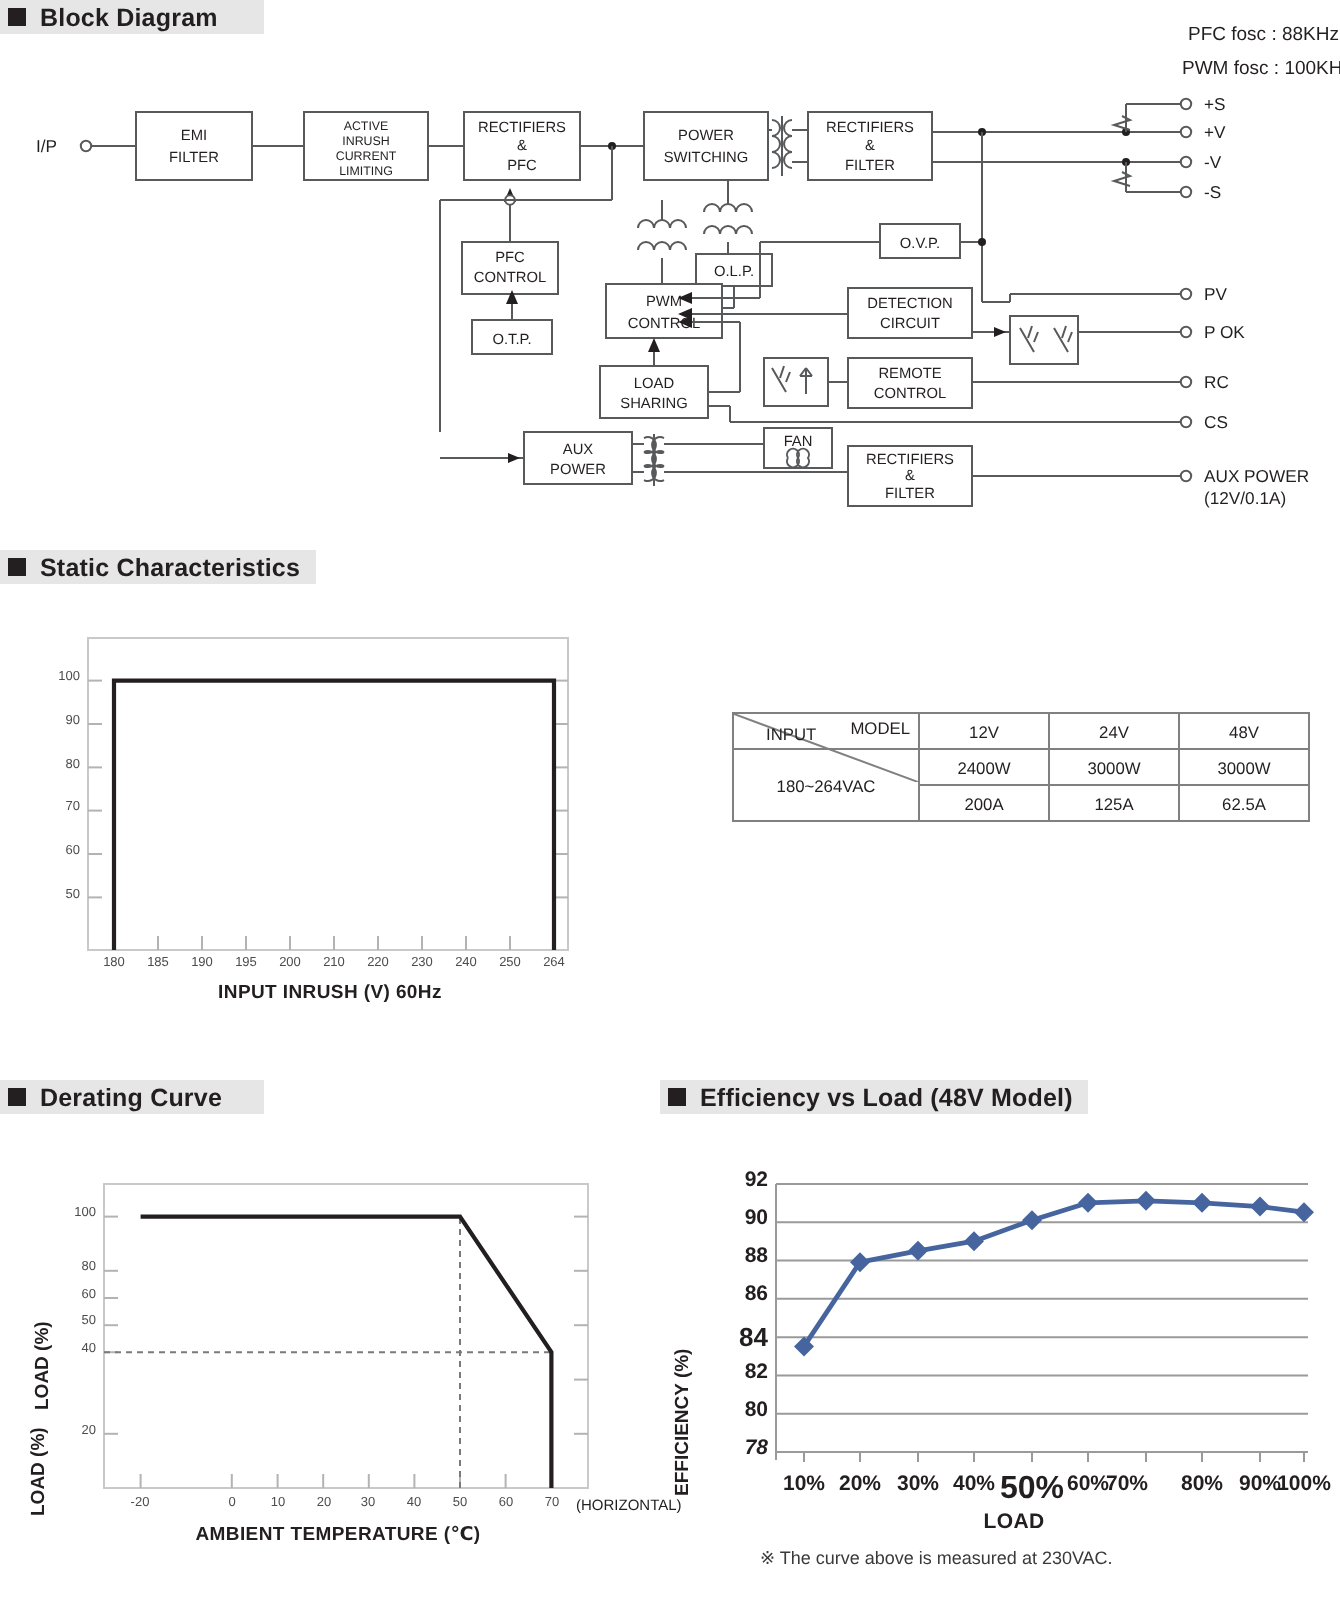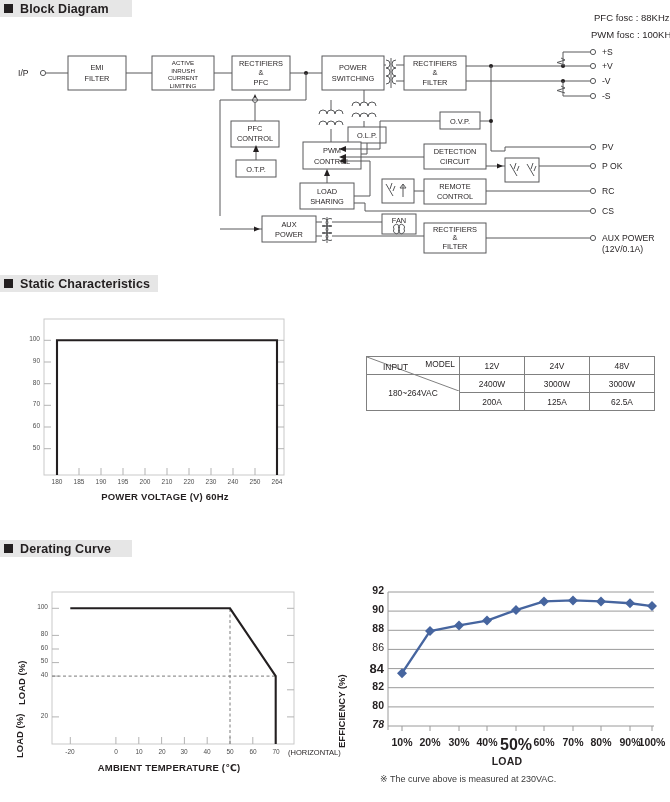--- a/index.html
+++ b/index.html
@@ -331,21 +331,21 @@
   <div style="position:absolute;left:91px;top:203px;width:20px;text-align:center;font-size:6.5px;color:#4d4d4d;">190</div>
   <div style="position:absolute;left:113px;top:203px;width:20px;text-align:center;font-size:6.5px;color:#4d4d4d;">195</div>
   <div style="position:absolute;left:135px;top:203px;width:20px;text-align:center;font-size:6.5px;color:#4d4d4d;">200</div>
   <div style="position:absolute;left:157px;top:203px;width:20px;text-align:center;font-size:6.5px;color:#4d4d4d;">210</div>
   <div style="position:absolute;left:179px;top:203px;width:20px;text-align:center;font-size:6.5px;color:#4d4d4d;">220</div>
   <div style="position:absolute;left:201px;top:203px;width:20px;text-align:center;font-size:6.5px;color:#4d4d4d;">230</div>
   <div style="position:absolute;left:223px;top:203px;width:20px;text-align:center;font-size:6.5px;color:#4d4d4d;">240</div>
   <div style="position:absolute;left:245px;top:203px;width:20px;text-align:center;font-size:6.5px;color:#4d4d4d;">250</div>
   <div style="position:absolute;left:267px;top:203px;width:20px;text-align:center;font-size:6.5px;color:#4d4d4d;">264</div>
 
-  <div class="chart-axis-title" style="position:absolute;left:44px;top:216px;width:242px;text-align:center;">POWER VOLTAGE (V) 60Hz</div>
+  <div class="chart-axis-title" style="position:absolute;left:44px;top:216px;width:242px;text-align:center;">INPUT INRUSH (V) 60Hz</div>
 </div>
 
 <div id="model-table">
   <table class="mt">
     <tbody>
         <tr>
       <td class="corner" rowspan="1">
         <svg width="92" height="34">
           <line x1="0" y1="0" x2="92" y2="34" stroke="#808080" stroke-width="1"></line>
         </svg>
@@ -430,20 +430,24 @@
   <div style="position:absolute;left:220px;top:208px;width:20px;text-align:center;font-size:6.5px;color:#4d4d4d;">50</div>
   <div style="position:absolute;left:243px;top:208px;width:20px;text-align:center;font-size:6.5px;color:#4d4d4d;">60</div>
   <div style="position:absolute;left:266px;top:208px;width:20px;text-align:center;font-size:6.5px;color:#4d4d4d;">70</div>
 
   <div class="horiz" style="left:288px;top:208px;">(HORIZONTAL)</div>
 
   <div class="chart-axis-title" style="position:absolute;left:40px;top:222px;width:258px;text-align:center;">AMBIENT TEMPERATURE (℃)</div>
 </div>
 
 <div id="efficiency-chart">
+  <div class="section-head">
+    <span class="bullet"></span>
+    <span class="txt">Efficiency vs Load (48V Model)</span>
+  </div>
 
   <div class="rot-label" style="left:6px;top:208px;">EFFICIENCY (%)</div>
 
   <svg id="eff-svg" style="position:absolute;left:22px;top:38px;" width="310" height="190" viewBox="0 0 310 190">
 
     <g>
       <line class="eff-grid" x1="36" y1="14" x2="302" y2="14"></line>
       <line class="eff-grid" x1="36" y1="33.1" x2="302" y2="33.1"></line>
       <line class="eff-grid" x1="36" y1="52.3" x2="302" y2="52.3"></line>
       <line class="eff-grid" x1="36" y1="71.4" x2="302" y2="71.4"></line>
@@ -478,33 +482,33 @@
       <polygon points="221,17.4 226,22.4 221,27.4 216,22.4"></polygon>
       <polygon points="249,18.4 254,23.4 249,28.4 244,23.4"></polygon>
       <polygon points="278,20.3 283,25.3 278,30.3 273,25.3"></polygon>
       <polygon points="300,23.1 305,28.1 300,33.1 295,28.1"></polygon>
     </g>
   </svg>
 
   <div style="position:absolute;left:24px;top:44px;width:30px;text-align:right;font-size:10.5px;font-weight:bold;color:#231f20;">92</div>
   <div style="position:absolute;left:24px;top:63px;width:30px;text-align:right;font-size:10.5px;font-weight:bold;color:#231f20;">90</div>
   <div style="position:absolute;left:24px;top:82px;width:30px;text-align:right;font-size:10.5px;font-weight:bold;color:#231f20;">88</div>
-  <div style="position:absolute;left:24px;top:101px;width:30px;text-align:right;font-size:10.5px;font-weight:normal;color:#231f20;">86</div>
+  <div style="position:absolute;left:24px;top:101px;width:30px;text-align:right;font-size:10.5px;font-weight:bold;color:#231f20;">86</div>
   <div style="position:absolute;left:24px;top:121px;width:30px;text-align:right;font-size:13px;font-weight:bold;color:#231f20;">84</div>
   <div style="position:absolute;left:24px;top:140px;width:30px;text-align:right;font-size:10.5px;font-weight:bold;color:#231f20;">82</div>
   <div style="position:absolute;left:24px;top:159px;width:30px;text-align:right;font-size:10.5px;font-weight:bold;color:#231f20;">80</div>
   <div style="position:absolute;left:24px;top:178px;width:30px;text-align:right;font-size:10.5px;font-weight:bold;color:#231f20;font-style:italic;">78</div>
 
   <div style="position:absolute;left:52px;top:196px;width:40px;text-align:center;font-size:10.5px;font-weight:bold;color:#231f20;">10%</div>
   <div style="position:absolute;left:80px;top:196px;width:40px;text-align:center;font-size:10.5px;font-weight:bold;color:#231f20;">20%</div>
   <div style="position:absolute;left:109px;top:196px;width:40px;text-align:center;font-size:10.5px;font-weight:bold;color:#231f20;">30%</div>
   <div style="position:absolute;left:137px;top:196px;width:40px;text-align:center;font-size:10.5px;font-weight:bold;color:#231f20;">40%</div>
   <div style="position:absolute;left:166px;top:196px;width:40px;text-align:center;font-size:16px;font-weight:bold;color:#231f20;">50%</div>
   <div style="position:absolute;left:194px;top:196px;width:40px;text-align:center;font-size:10.5px;font-weight:bold;color:#231f20;">60%</div>
-  <div style="position:absolute;left:223px;top:196px;width:40px;text-align:center;font-size:10.5px;font-weight:bold;color:#231f20;">70%</div>
+  <div style="position:absolute;left:223px;top:196px;width:40px;font-size:10.5px;font-weight:bold;color:#231f20;">70%</div>
   <div style="position:absolute;left:251px;top:196px;width:40px;text-align:center;font-size:10.5px;font-weight:bold;color:#231f20;">80%</div>
   <div style="position:absolute;left:280px;top:196px;width:40px;text-align:center;font-size:10.5px;font-weight:bold;color:#231f20;">90%</div>
   <div style="position:absolute;left:302px;top:196px;width:40px;text-align:center;font-size:10.5px;font-weight:bold;color:#231f20;">100%</div>
 
   <div class="chart-axis-title" style="position:absolute;left:22px;top:215px;width:310px;text-align:center;font-size:10.5px;">LOAD</div>
 
   <div class="footnote" style="left:50px;top:234px;">※ The curve above is measured at 230VAC.</div>
 </div>
 
 </body></html>

